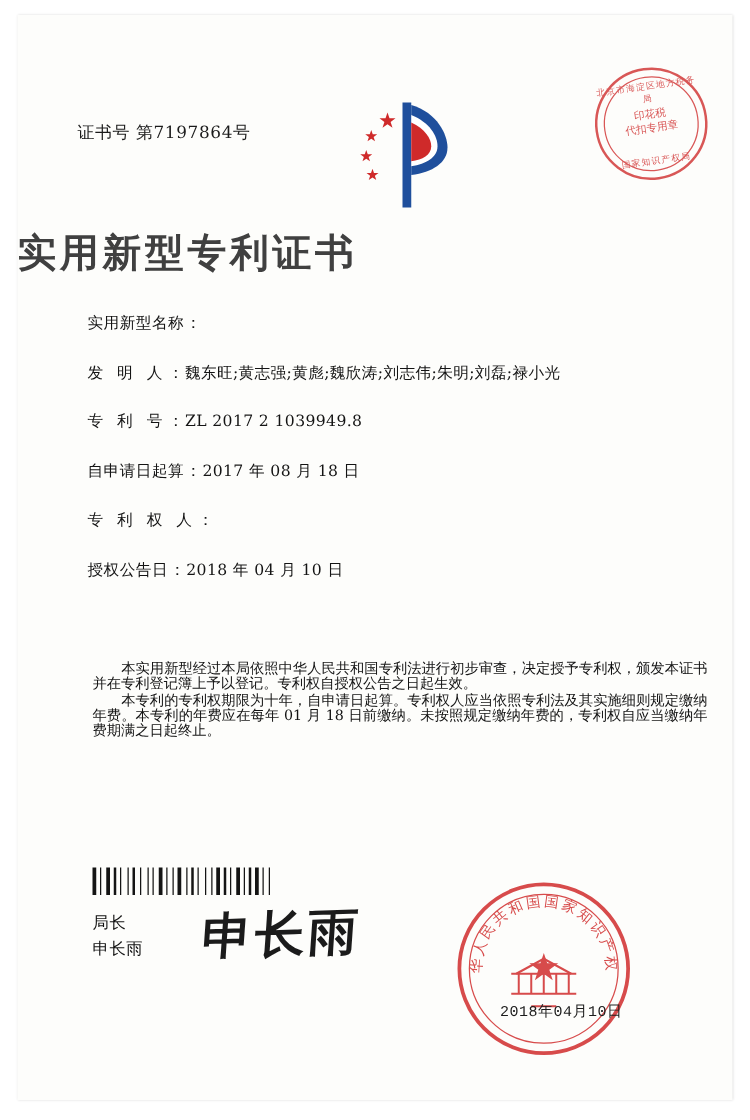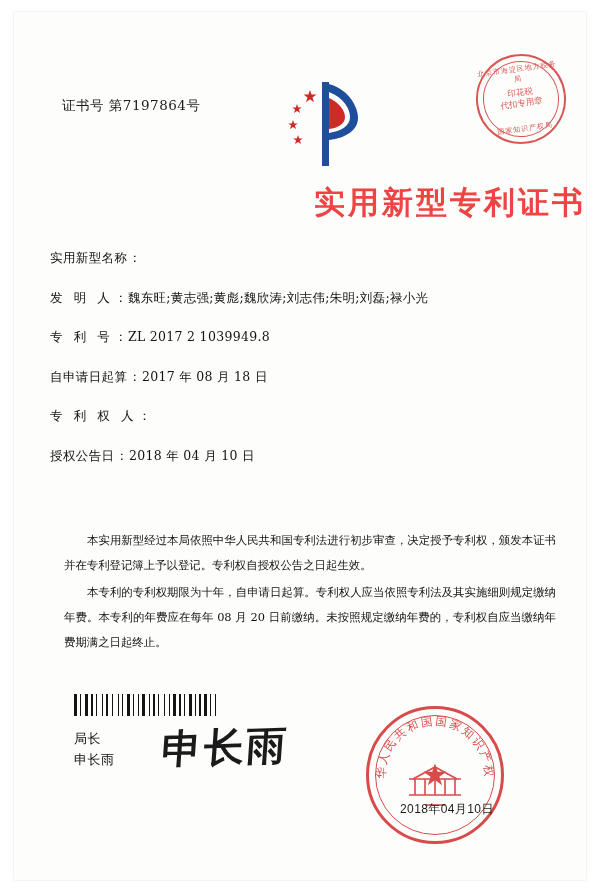--- a/index.html
+++ b/index.html
@@ -93,31 +93,31 @@
     font-size: 7px;
     letter-spacing: 1px;
     font-family: "DejaVu Serif", "Liberation Serif", serif;
   }
   
   .doc-title {
     position: absolute;
     left: 0;
     top: 170px;
     width: 572px;
-    text-align: right;
+    text-align: left;
     font-size: 31px;
     font-weight: bold;
     letter-spacing: 3px;
-    color: #ef4444;
+    color: #404040;
     font-family: "DejaVu Serif", "Liberation Serif", serif;
   }
   
   .fields {
     position: absolute;
-    left: 36px;
+    left: 56px;
     top: 238px;
     width: 490px;
   }
   .field-row {
     display: flex;
     align-items: baseline;
     margin-bottom: 22.5px;
     font-size: 12.5px;
     color: #141414;
     font-family: "DejaVu Serif", "Liberation Serif", serif;
@@ -131,25 +131,25 @@
   }
   .field-sep {
     padding: 0 1px;
   }
   .field-value {
     letter-spacing: 0.3px;
   }
   
   .body-text {
     position: absolute;
-    left: 50px;
+    left: 60px;
     top: 516px;
     width: 492px;
     font-size: 11.4px;
-    line-height: 25px;
+    line-height: 12px;
     color: #131313;
     text-align: justify;
     font-family: "DejaVu Serif", "Liberation Serif", serif;
   }
   .body-text p {
     margin: 0 0 2px 0;
     text-indent: 23px;
   }
   
   .barcode {
@@ -218,21 +218,21 @@
     font-size: 30px;
     line-height: 30px;
     color: #d33838;
   }
   .seal-date {
     position: absolute;
     left: 386px;
     top: 789px;
     font-size: 12px;
     color: #1c1c1c;
-    font-family: Liberation Sans, sans-serif;
+    font-family: Liberation Mono, monospace;
     letter-spacing: 0.4px;
     text-align: center;
   }
   .page-foot {
     position: absolute;
     left: 0;
     top: 826px;
     width: 572px;
     text-align: center;
     font-size: 11.5px;
@@ -306,21 +306,21 @@
       </div>
       <div class="field-row">
         <span class="field-label">授权公告日</span>
         <span class="field-sep">：</span>
         <span class="field-value">2018 年 04 月 10 日</span>
       </div>
     </div>
 
     <div class="body-text">
       <p>本实用新型经过本局依照中华人民共和国专利法进行初步审查，决定授予专利权，颁发本证书并在专利登记簿上予以登记。专利权自授权公告之日起生效。</p>
-      <p>本专利的专利权期限为十年，自申请日起算。专利权人应当依照专利法及其实施细则规定缴纳年费。本专利的年费应在每年 08 月 20 日前缴纳。未按照规定缴纳年费的，专利权自应当缴纳年费期满之日起终止。</p>
+      <p>本专利的专利权期限为十年，自申请日起算。专利权人应当依照专利法及其实施细则规定缴纳年费。本专利的年费应在每年 01 月 18 日前缴纳。未按照规定缴纳年费的，专利权自应当缴纳年费期满之日起终止。</p>
     </div>
 
     <div class="barcode" id="barcode">
         <i style="width: 3px; background: rgb(20, 20, 20);"></i>
         <i style="width: 1px; background: transparent;"></i>
         <i style="width: 1px; background: rgb(20, 20, 20);"></i>
         <i style="width: 2px; background: transparent;"></i>
         <i style="width: 3px; background: rgb(20, 20, 20);"></i>
         <i style="width: 1px; background: transparent;"></i>
         <i style="width: 2px; background: rgb(20, 20, 20);"></i>

